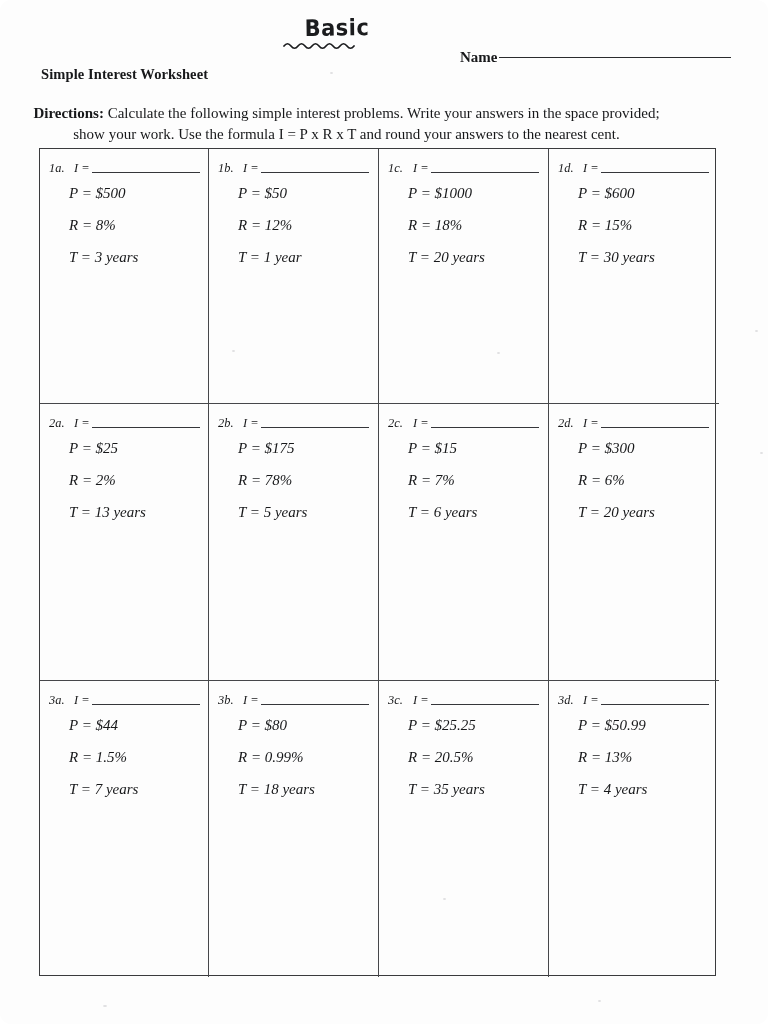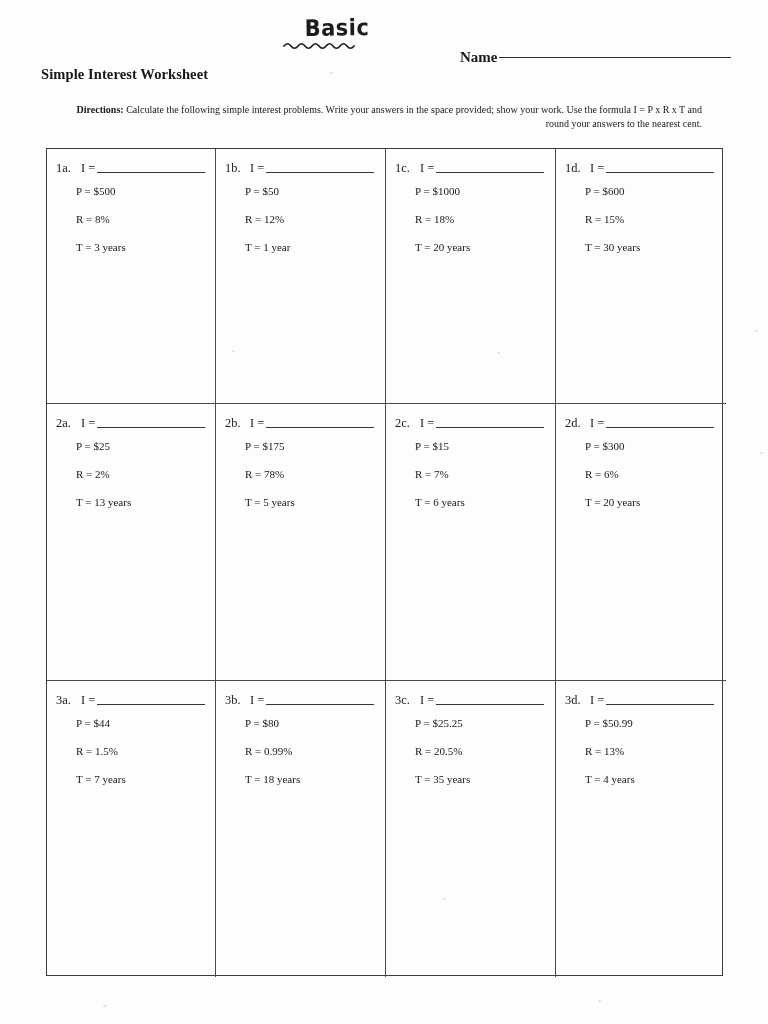--- a/index.html
+++ b/index.html
@@ -83,41 +83,42 @@
     left: 41px;
     top: 66px;
     font-size: 14.5px;
     font-weight: bold;
     letter-spacing: 0.1px;
   }
 
   
   .directions {
     position: absolute;
-    left: 57px;
+    left: 24px;
     top: 103px;
     width: 645px;
-    font-size: 10px;
+    font-size: 15px;
     line-height: 1.42;
-    text-align: right;
+    text-align: center;
   }
   .directions b { font-weight: bold; }
 
   
   .grid {
     position: absolute;
-    left: 46px;
+    left: 39px;
     top: 148px;
     width: 677px;
     height: 828px;
     border: 1.3px solid #3a3b3d;
     box-sizing: border-box;
     display: grid;
     grid-template-columns: 169px 170px 170px 170px;
     grid-template-rows: 255px 277px 296px;
+    font-style: italic;
   }
   .cell {
     box-sizing: border-box;
     border-right: 1.1px solid #46474a;
     border-bottom: 1.1px solid #46474a;
     padding: 13px 6px 0 9px;
     position: relative;
   }
   .cell.col-last { border-right: none; }
   .cell.row-last { border-bottom: none; }
@@ -144,21 +145,21 @@
     margin-bottom: 2px;
     flex: 1 1 auto;
     max-width: 108px;
   }
 
   .prob-vars {
     margin-top: 11px;
     padding-left: 20px;
   }
   .var-line {
-    font-size: 11px;
+    font-size: 15px;
     line-height: 1;
     margin-bottom: 17px;
     white-space: nowrap;
   }
 
   
   .speck {
     position: absolute;
     background: #cfd0d2;
     border-radius: 50%;

